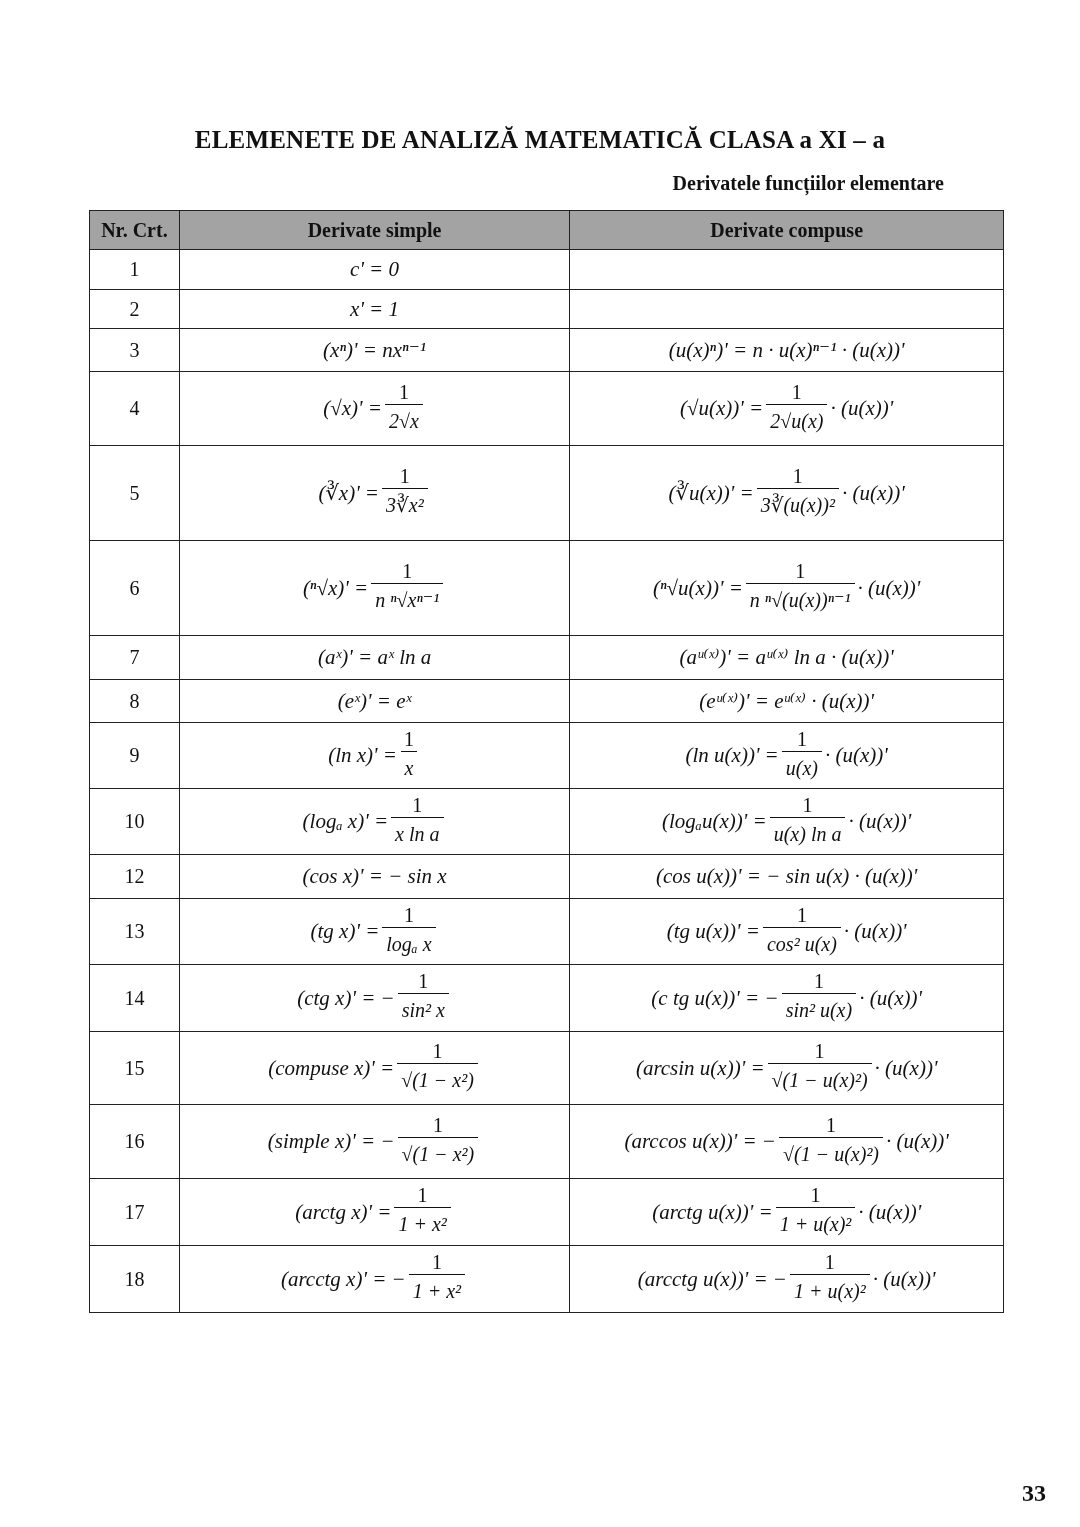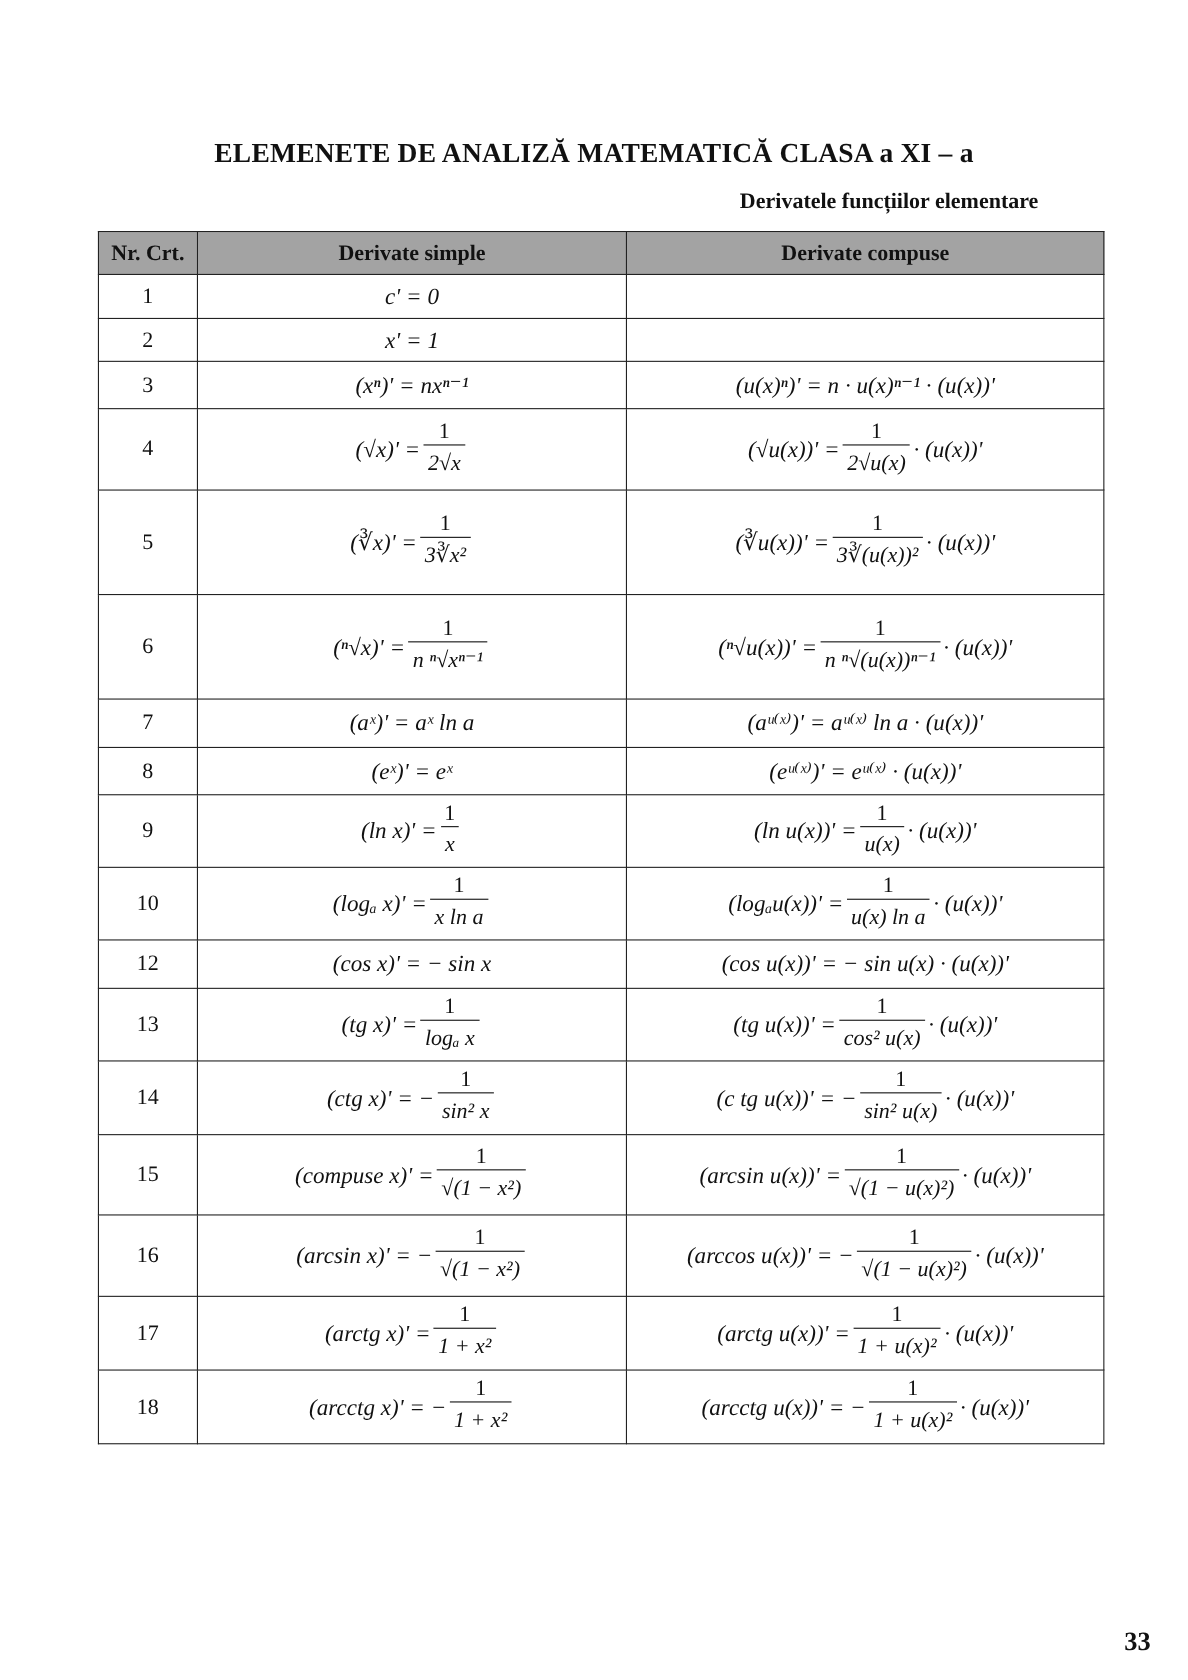--- a/index.html
+++ b/index.html
@@ -244,21 +244,21 @@
             <span class="frac">
               <span class="n">1</span>
               <span class="d">√(1 − u(x)²)</span>
             </span>
             <span class="rhs">· (u(x))'</span>
           </span></td>
       </tr>
       <tr style="height: 74px;">
         <td class="num">16</td>
         <td><span class="f">
-            <span class="lhs">(arcsin x)' = −</span>
+            <span class="lhs">(simple x)' = −</span>
             <span class="frac">
               <span class="n">1</span>
               <span class="d">√(1 − x²)</span>
             </span>
             <span class="rhs"></span>
           </span></td>
         <td><span class="f">
             <span class="lhs">(arccos u(x))' = −</span>
             <span class="frac">
               <span class="n">1</span>

